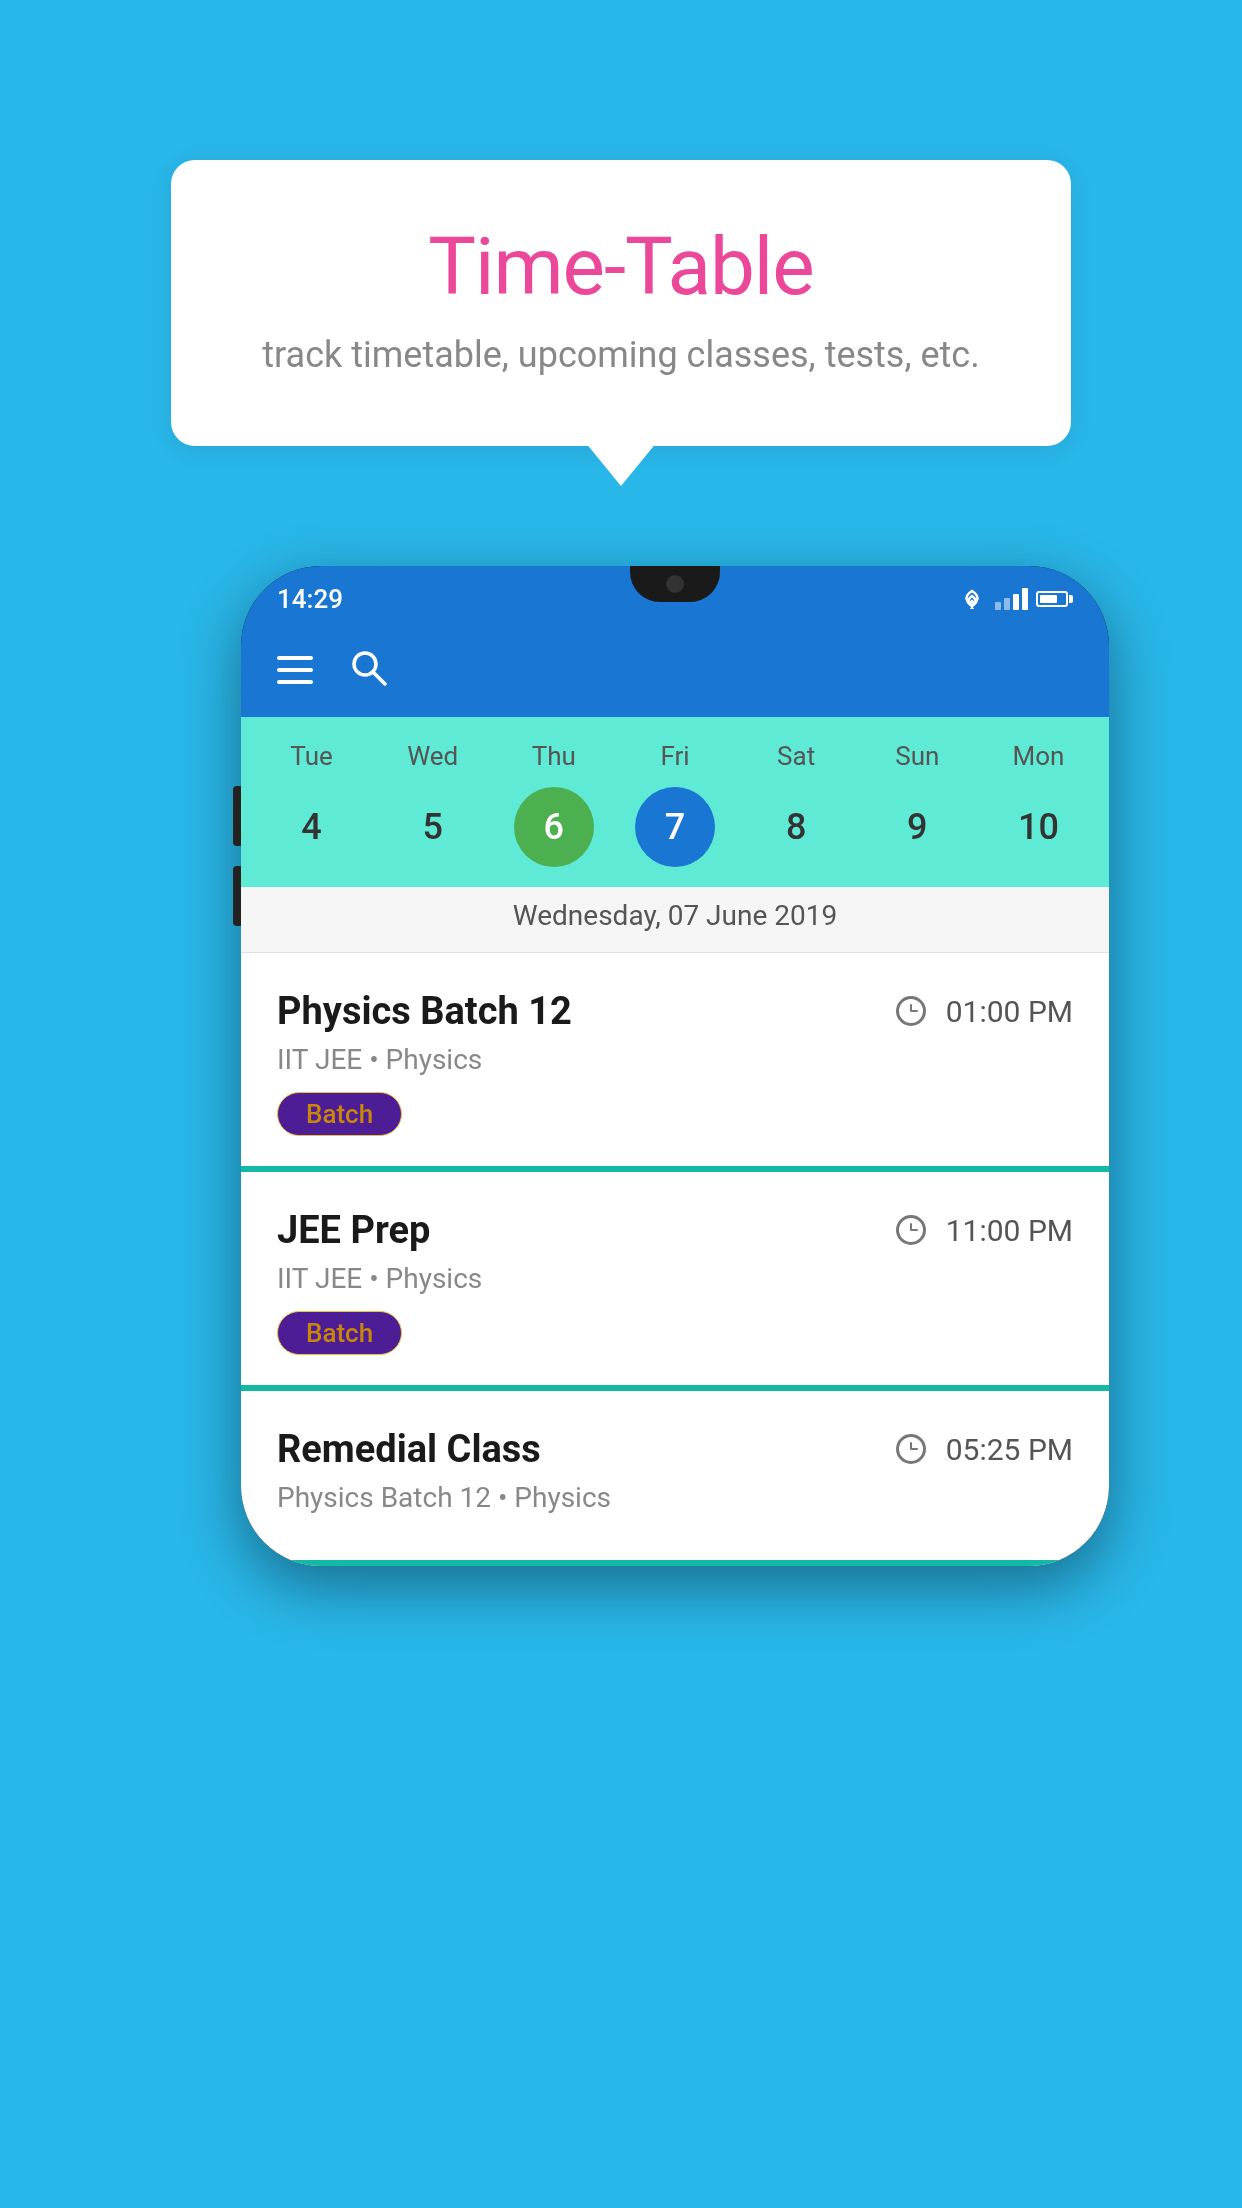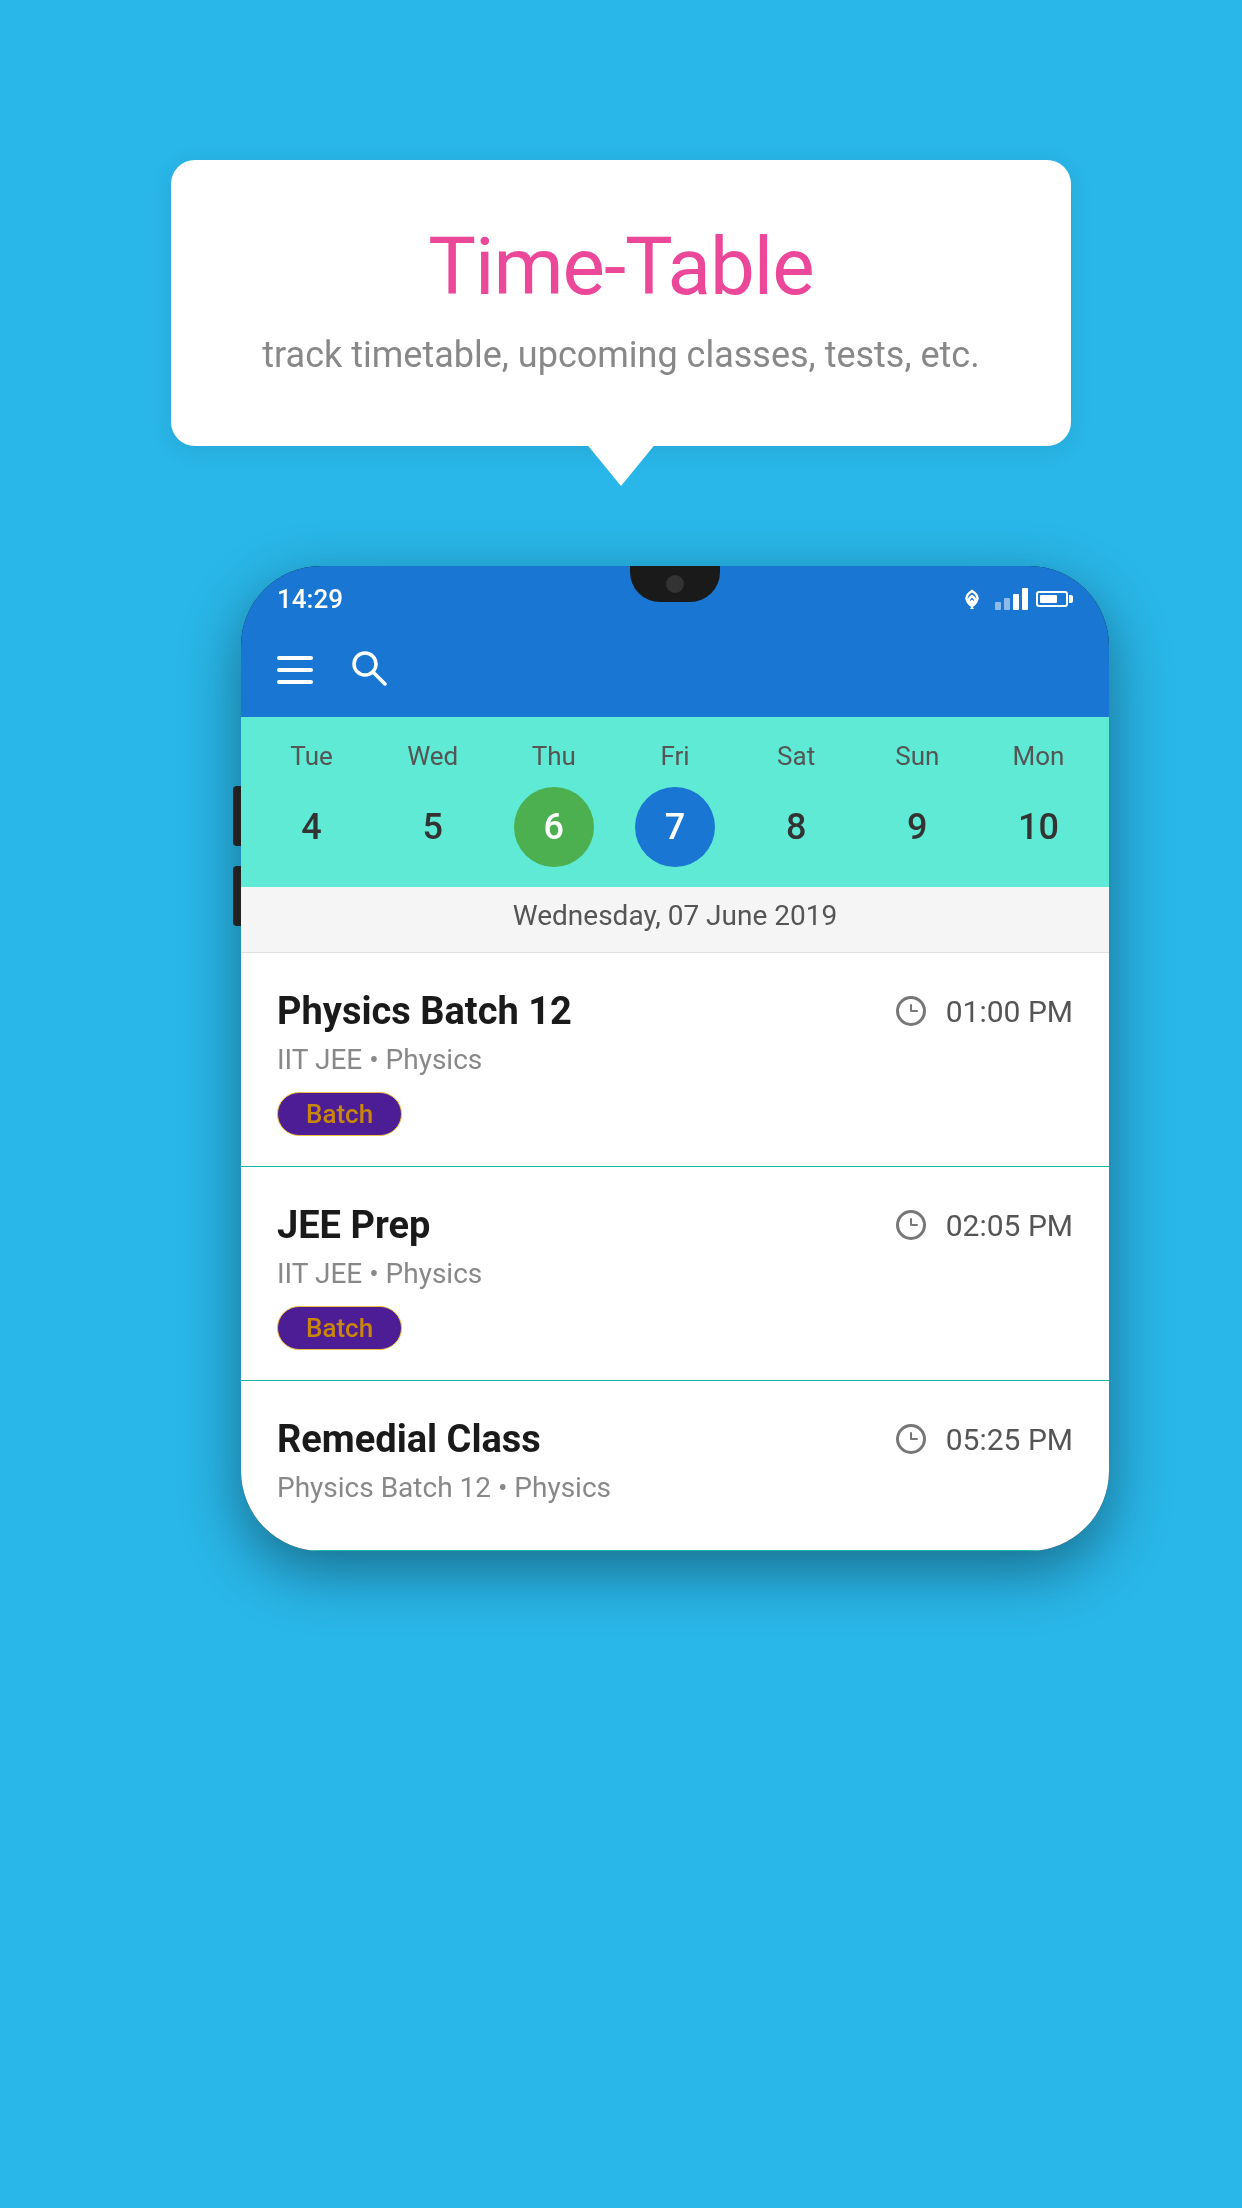--- a/index.html
+++ b/index.html
@@ -196,21 +196,21 @@
     }
 
     
     .schedule-list {
       background: white;
       overflow-y: auto;
     }
 
     .schedule-item {
       padding: 36px 36px 30px 36px;
-      border-bottom: 1px solid #14b8a6;
+      border-bottom: 6px solid #14b8a6;
     }
 
     .schedule-item-header {
       display: flex;
       justify-content: space-between;
       align-items: center;
       margin-bottom: 10px;
     }
 
     .schedule-item-title {
@@ -445,21 +445,21 @@
       </div>
     </div>
     <div class="schedule-item-subtitle">IIT JEE • Physics</div>
     <span class="batch-badge">Batch</span>
   </div>
         <div class="schedule-item">
     <div class="schedule-item-header">
       <div class="schedule-item-title">JEE Prep</div>
       <div class="schedule-item-time">
         <span class="clock-icon"></span>
-        <span>02:05 PM</span>
+        <span>11:00 PM</span>
       </div>
     </div>
     <div class="schedule-item-subtitle">IIT JEE • Physics</div>
     <span class="batch-badge">Batch</span>
   </div>
         <div class="schedule-item">
     <div class="schedule-item-header">
       <div class="schedule-item-title">Remedial Class</div>
       <div class="schedule-item-time">
         <span class="clock-icon"></span>

